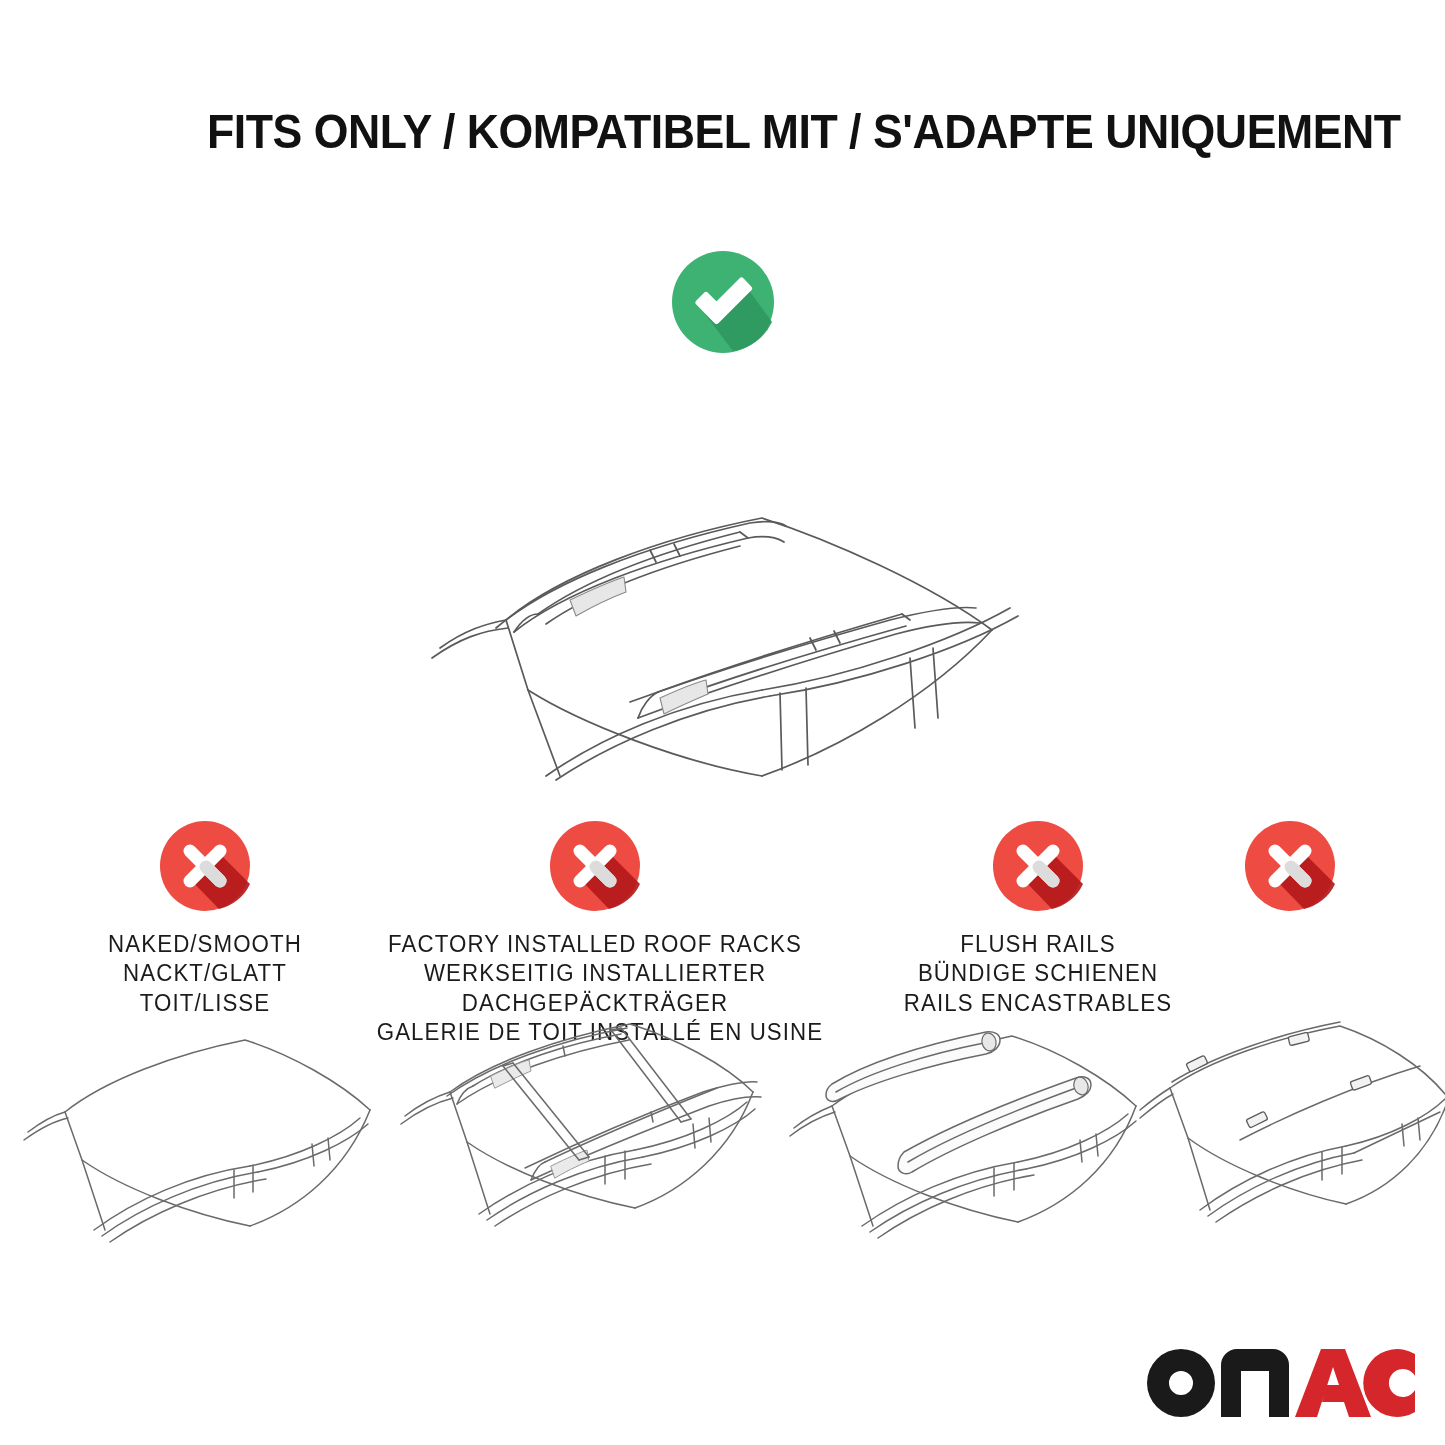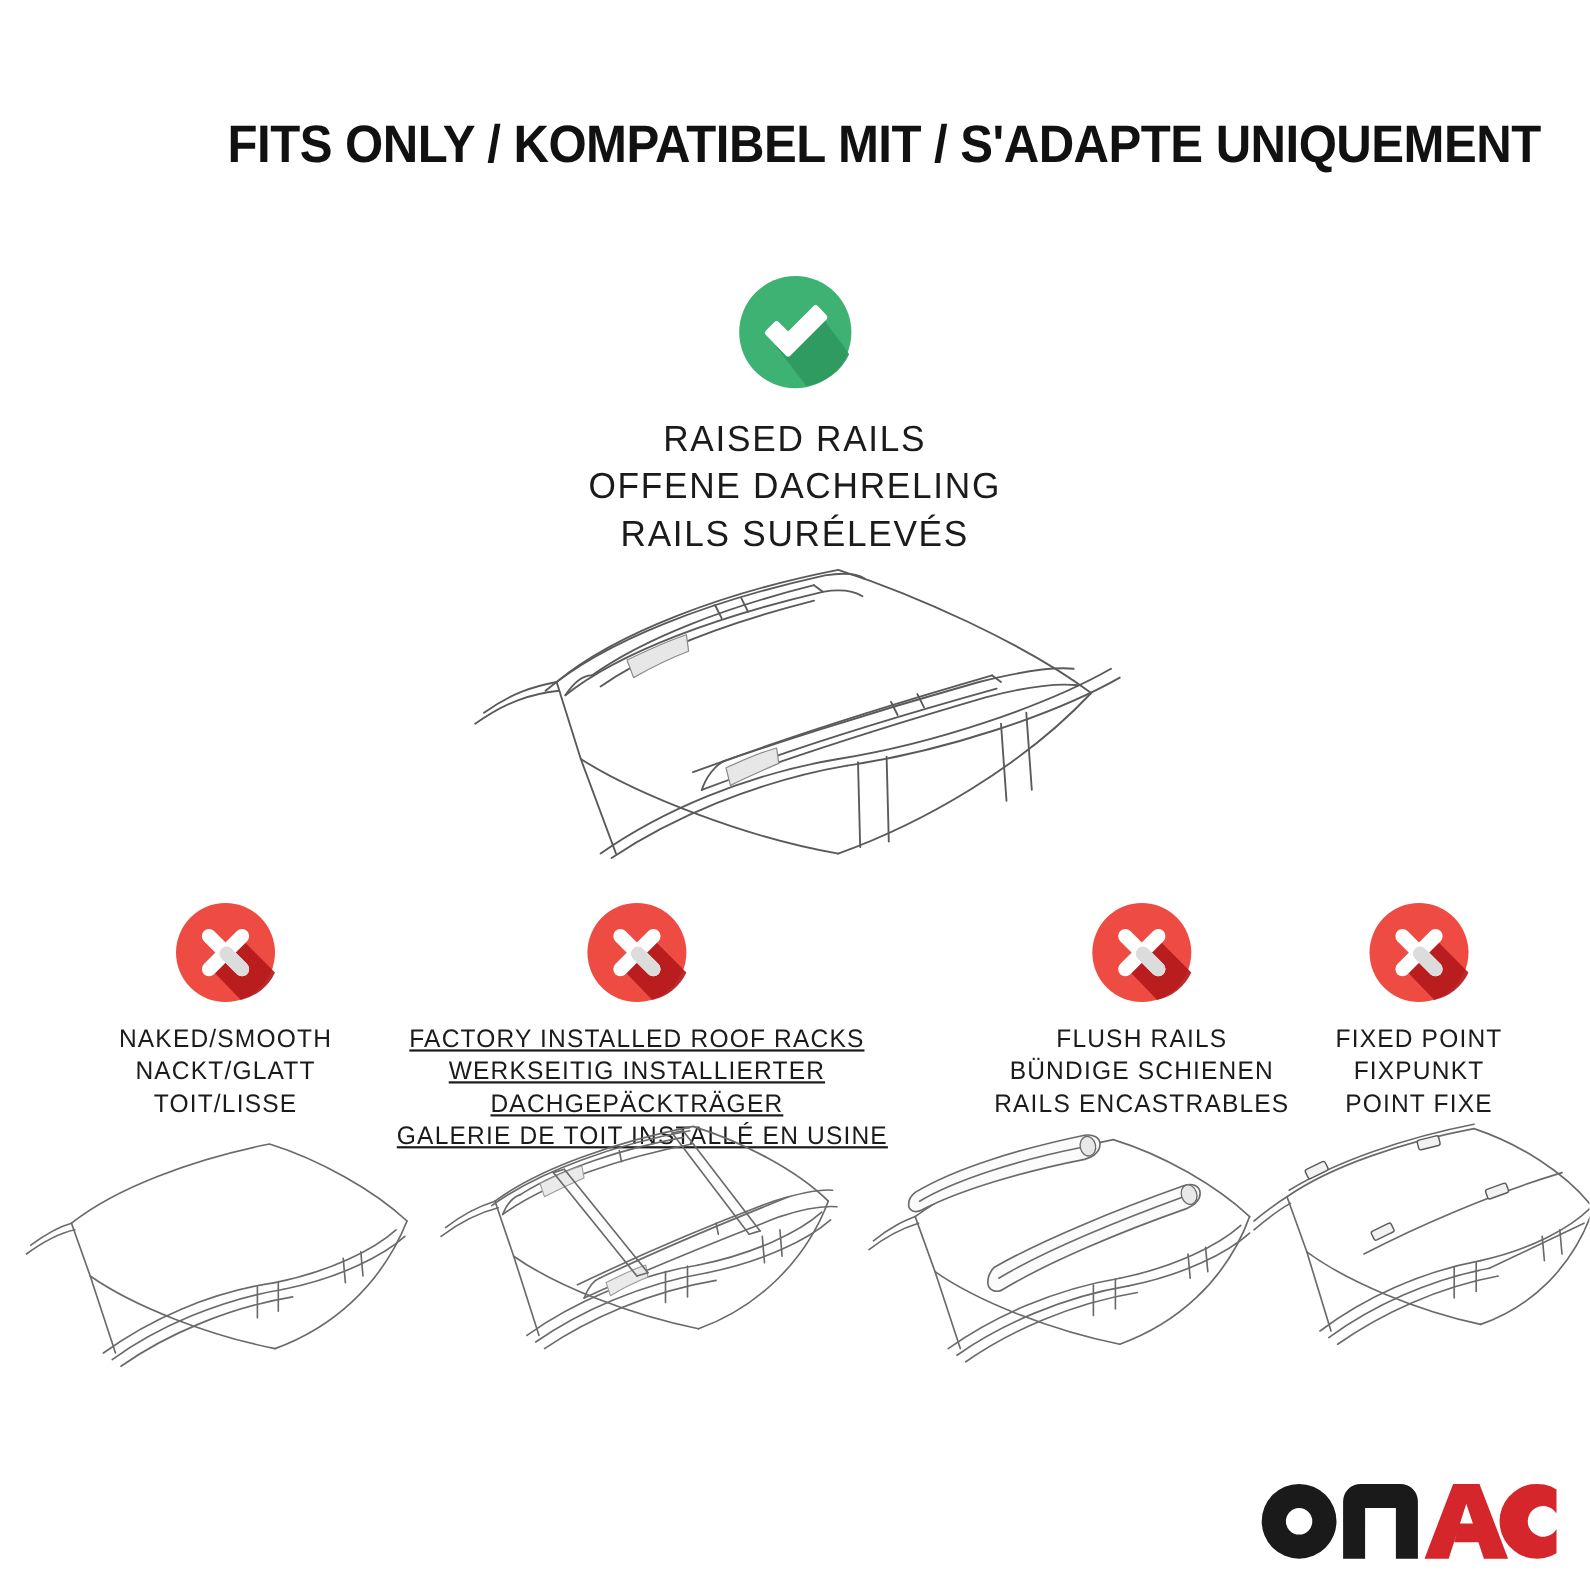--- a/index.html
+++ b/index.html
@@ -81,21 +81,21 @@
   .col .labels .line{
     display:block;
     font-size:23px;
     letter-spacing:1.1px;
     color:#1b1b1b;
     font-weight:400;
     white-space:nowrap;
     transform:scaleX(0.97);
   }
   #col-0{ left:45px;  width:320px; }
-  #col-1{ left:354px; width:450px;text-decoration:underline; }
+  #col-1{ left:370px; width:450px; }
   #col-2{ left:888px; width:300px; }
   #col-3{ left:1160px;width:260px; }
 
   .col-art{
     position:absolute;
     top:1020px;
     width:400px; height:230px;
   }
   #art-0{ left:10px; }
   #art-1{ left:395px; }
@@ -122,25 +122,20 @@
 <div class="hero">
 
   <div class="badge-ok">
     <svg width="104" height="104" viewBox="0 0 104 104">
       <circle cx="52" cy="52" r="51" fill="#3DB272"></circle>
       <path d="M72 32 L101 72 A51 51 0 0 1 62 101 L34 64 Z" fill="#2E9A60" opacity="0.95"></path>
       <path d="M27.5 52.5 L35 45 L45.5 55.5 L70.5 30.5 L78 38.5 L45.5 71 Z" fill="#FFFFFF" stroke="#FFFFFF" stroke-width="6" stroke-linejoin="round" stroke-linecap="round"></path>
     </svg>
   </div>
 
-  <div class="hero-labels">
-    <span class="line">RAISED RAILS</span>
-    <span class="line">OFFENE DACHRELING</span>
-    <span class="line">RAILS SURÉLEVÉS</span>
-  </div>
 </div>
 
 <div class="hero-art">
   <svg width="620" height="300" viewBox="0 0 620 300" fill="none" stroke="#5a5a5a" stroke-width="1.7" stroke-linecap="round" stroke-linejoin="round">
 
     <path d="M96 140 C150 95 250 58 352 38 C420 60 520 104 582 150"></path>
     <path d="M96 140 L118 210 C170 243 270 282 352 296"></path>
     <path d="M352 296 C430 268 520 216 582 150"></path>
 
     <path d="M30 168 C55 150 75 144 96 140"></path>
@@ -241,25 +236,20 @@
     <div class="badge-x">
       <svg width="92" height="92" viewBox="0 0 92 92">
         <circle cx="46" cy="46" r="45" fill="#EE4B42"></circle>
         <path d="M55 28 L91 64 A45 45 0 0 1 60 89 L30 58 Z" fill="#B4191B" opacity="0.92"></path>
         <g stroke-linecap="round">
           <line x1="31" y1="31" x2="61" y2="61" stroke="#FFFFFF" stroke-width="13"></line>
           <line x1="61" y1="31" x2="31" y2="61" stroke="#FFFFFF" stroke-width="13"></line>
           <line x1="47" y1="47" x2="61" y2="61" stroke="#DCDCDC" stroke-width="13"></line>
         </g>
       </svg>
-    </div>
-    <div class="labels">
-      <span class="line">FIXED POINT</span>
-      <span class="line">FIXPUNKT</span>
-      <span class="line">POINT FIXE</span>
     </div>
   </div>
 </div>
 
 <div class="col-art" id="art-0">
   <svg width="400" height="230" viewBox="0 0 400 230" fill="none" stroke="#6a6a6a" stroke-width="1.5" stroke-linecap="round" stroke-linejoin="round">
     <path d="M55 92 C95 60 165 34 235 20 C280 34 330 62 360 90"></path>
     <path d="M55 92 L72 140 C112 168 180 194 240 206"></path>
     <path d="M240 206 C290 188 336 150 360 90"></path>
     <path d="M18 112 C34 100 44 95 55 92"></path>

